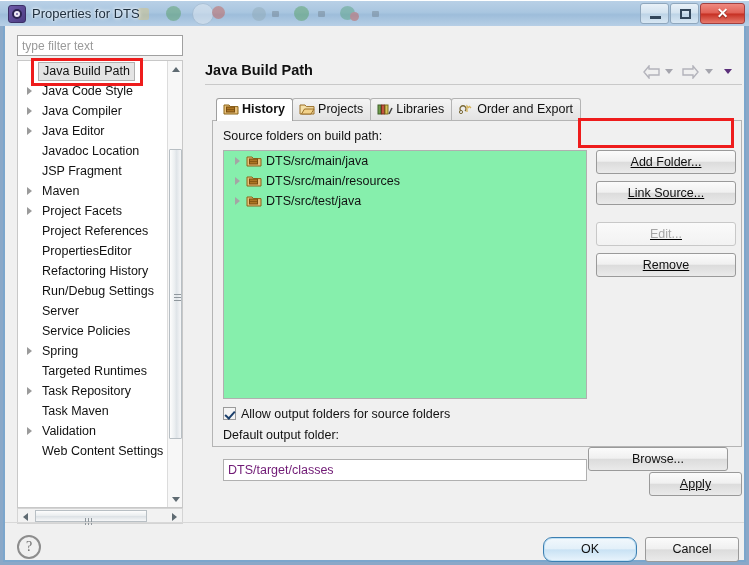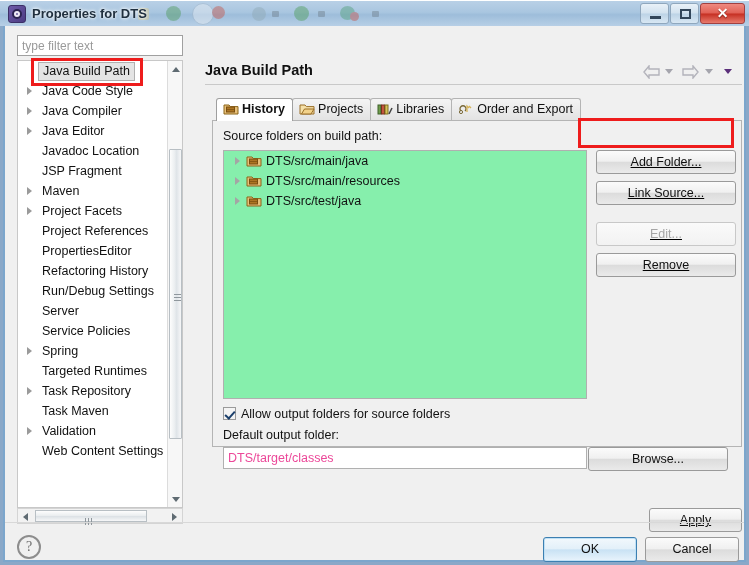--- a/index.html
+++ b/index.html
@@ -35,21 +35,20 @@
     background:#efeaf7;border:2px solid #2b2350;box-sizing:border-box;
   }
   .app-icon .ring::after{
     content:"";position:absolute;left:2px;top:2px;width:2px;height:2px;
     background:#6b5f9c;border-radius:50%;
   }
   .title-text{
     position:absolute;left:32px;top:4px;height:18px;line-height:18px;
     font-size:13px;color:#20303f;white-space:nowrap;
     text-shadow:0 0 3px #ffffff,0 0 5px #ffffff;
-    font-weight:bold;
   }
   .winbtns{position:absolute;right:4px;top:2px;height:21px;}
   .wbtn{
     float:left;width:29px;height:21px;margin-left:1px;
     border:1px solid #8fa7bd;border-radius:3px;box-sizing:border-box;
     background:linear-gradient(to bottom,#e9f1f8 0%,#d2e2ef 48%,#bcd3e6 52%,#d8e7f3 100%);
     position:relative;
   }
   .wbtn.close{
     width:45px;
@@ -200,38 +199,38 @@
   .chk{
     display:inline-block;width:13px;height:13px;vertical-align:-2px;margin-right:5px;
     border:1px solid #9a9a9a;background:#f4f4f4;box-sizing:border-box;position:relative;
   }
   .chk::after{
     content:"";position:absolute;left:3px;top:1px;width:4px;height:8px;
     border:solid #1b3f6b;border-width:0 2px 2px 0;transform:rotate(42deg);
   }
   .dof{position:absolute;left:10px;top:307px;font-size:12.5px;color:#111;}
   .dofield{
-    position:absolute;left:10px;top:326px;width:364px;height:22px;
+    position:absolute;left:10px;top:338px;width:364px;height:22px;
     background:#fff;border:1px solid #b0b0b0;box-sizing:border-box;
-    font-size:12.5px;color:#ec4899;padding:3px 4px;
+    font-size:12.5px;color:#701a75;padding:3px 4px;
   }
   .browse{position:absolute;left:375px;top:326px;}
-  .apply{position:absolute;left:644px;top:482px;width:93px;text-decoration:underline;}
+  .apply{position:absolute;left:644px;top:446px;width:93px;text-decoration:underline;}
 
   
   .footer-rule{position:absolute;left:0px;top:496px;width:739px;height:1px;background:#d8d8d8;}
   .help{
     position:absolute;left:12px;top:509px;width:24px;height:24px;border-radius:50%;
     border:2px solid #8d8d8d;box-sizing:border-box;color:#6d6d6d;
     text-align:center;line-height:20px;font-size:14px;font-family:"Liberation Serif",serif;
   }
   .ok{
     position:absolute;left:538px;top:511px;width:94px;height:25px;line-height:23px;
     text-align:center;font-size:12.5px;color:#111;box-sizing:border-box;
-    border:1px solid #3c7fb1;border-radius:3px;
+    border:1px solid #3c7fb1;border-radius:9px;
     background:linear-gradient(to bottom,#f2f8fc 0%,#e3f0f9 46%,#c9e2f4 52%,#e9f4fc 100%);
     box-shadow:0 0 0 1px #bfe0f5 inset;
   }
   .cancel{
     position:absolute;left:640px;top:511px;width:94px;height:25px;line-height:23px;
     text-align:center;font-size:12.5px;color:#111;box-sizing:border-box;
     border:1px solid #9a9a9a;border-radius:3px;
     background:linear-gradient(to bottom,#fbfbfb 0%,#f0f0f0 46%,#dcdcdc 52%,#eaeaea 100%);
   }
   .watermark{

